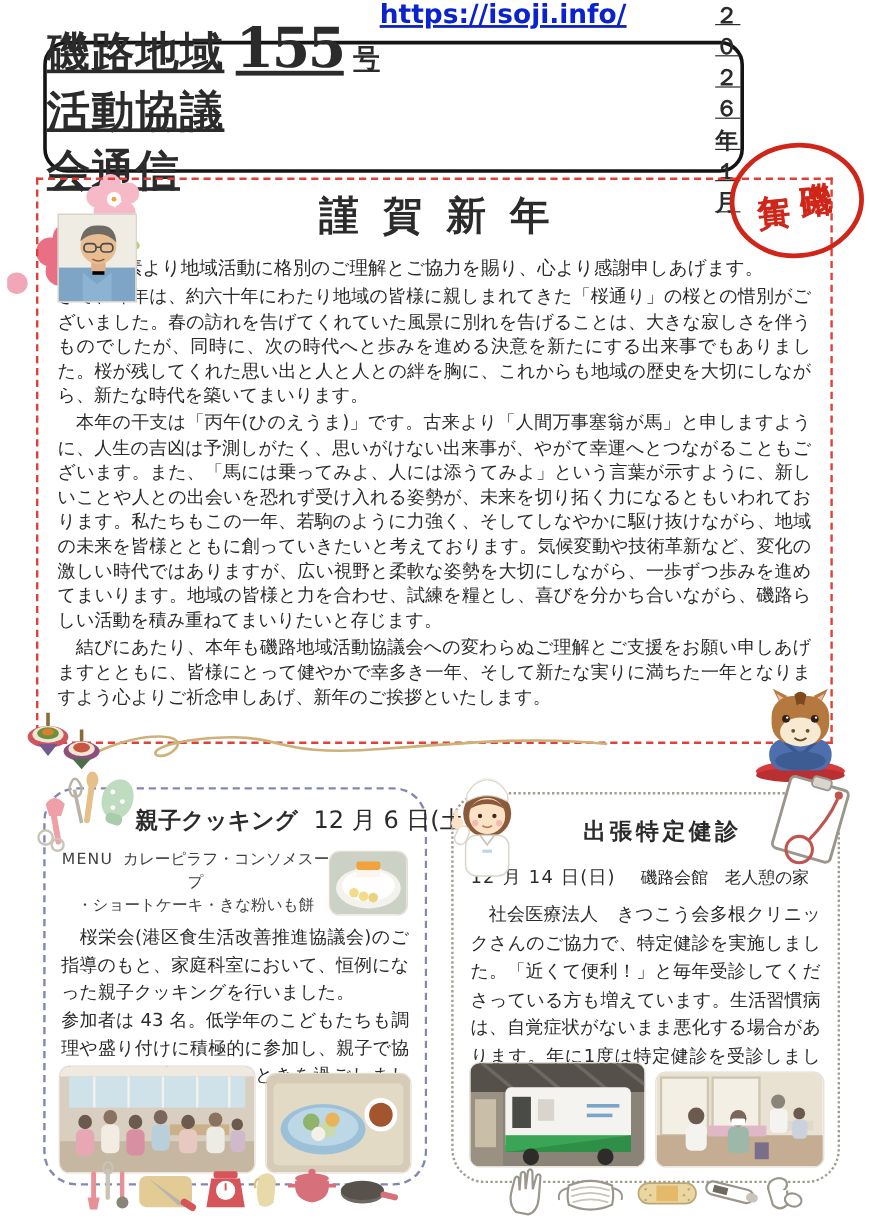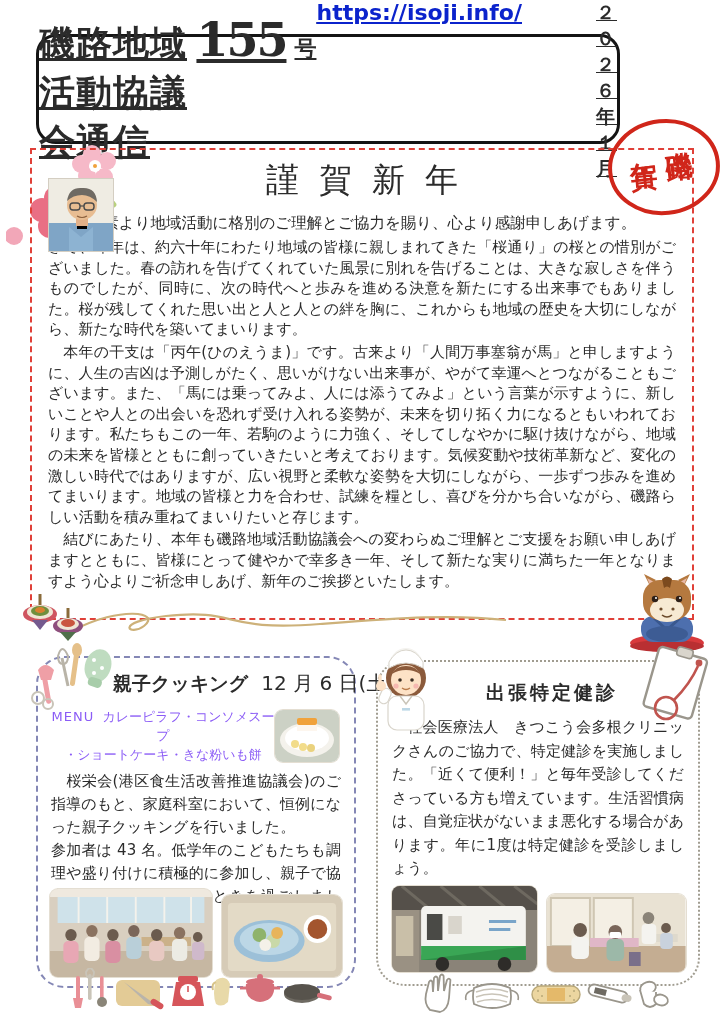--- a/index.html
+++ b/index.html
@@ -25,37 +25,37 @@
   .seal{ position:absolute; left:606px; top:116px; width:118px; height:102px; transform:rotate(-6deg); z-index:6; }
   .seal .col{ position:absolute; writing-mode:vertical-rl; font-size:27px; font-weight:bold; color:#d0261a; line-height:1; letter-spacing:2px; font-family:"DejaVu Serif", serif; }
   .seal .col.right{ left:60px; top:16px; }
   .seal .col.left{ left:24px; top:22px; }
 
   
   .greeting-box{
     position:absolute; left:30px; top:148px; width:664px; height:472px;
     border:2.5px dashed #e04038; padding:4px 16px 4px 16px; overflow:hidden; background:transparent;
   }
-  .greeting-title{ text-align:center; font-family:"DejaVu Serif", serif; font-weight:normal;
+  .greeting-title{ text-align:center; font-family:"DejaVu Serif", serif; font-weight:bold;
     font-size:33px; letter-spacing:20px; margin-top:4px; text-indent:20px; }
   .chairman-frame{ position:absolute; left:16px; top:28px; width:66px; height:74px;
     border:1px solid #d4cec2; background:#f5f2ea; overflow:hidden; }
   .greeting-intro{ text-align:center; font-size:15.5px; line-height:24px; margin-top:8px; }
   .greeting-body p{ font-size:15px; line-height:20.6px; text-align:justify; margin-top:2px; }
 
   
   .cooking-box{
     position:absolute; left:36px; top:656px; width:320px; height:332px;
     border:2px dashed #8487b5; border-radius:28px; padding:12px 13px 10px 13px;
   }
   .cook-title-row{ margin-left:62px; white-space:nowrap; }
   .cook-title{ font-size:19px; font-weight:bold; }
   .cook-date{ font-size:20px; margin-left:8px; }
   .menu-row{ display:flex; align-items:center; margin-top:10px; }
-  .menu-text{ flex:1; text-align:center; font-size:13px; color:#8b5cf6; line-height:19px; }
+  .menu-text{ flex:1; text-align:center; font-size:13px; color:#404040; line-height:19px; }
   .photo{ border-radius:8px; overflow:hidden; box-shadow:0 0 0 1px #e4ded2; }
   .dessert-photo{ width:64px; height:52px; flex:none; margin-right:2px; }
   .cook-body p{ font-size:15px; line-height:23px; text-align:justify; margin-top:6px; }
   .cook-body p + p{ margin-top:0; }
   .cook-photos{ position:absolute; left:12px; right:12px; bottom:9px; display:flex; gap:10px; }
 
   .checkup-box{
     position:absolute; left:376px; top:660px; width:324px; height:326px;
     border:2px dotted #a09c90; border-radius:28px; padding:12px 14px 10px 14px;
   }
@@ -321,20 +321,24 @@
     </g>
     <g>
       <ellipse cx="234" cy="26" rx="18" ry="9" fill="#6e6a62"></ellipse>
       <ellipse cx="234" cy="24" rx="18" ry="8" fill="#57534c"></ellipse>
       <rect x="249" y="26" width="15" height="5" rx="2.5" fill="#d6707a" transform="rotate(14 256 28)"></rect>
     </g>
   </svg>
 
   <div class="checkup-box">
     <div class="check-title">出張特定健診</div>
+    <div class="check-date-row">
+      <span class="check-date">12 月 14 日(日)</span>
+      <span class="check-loc">磯路会館　老人憩の家</span>
+    </div>
     <div class="check-body">
       <p>　社会医療法人　きつこう会多根クリニックさんのご協力で、特定健診を実施しました。「近くて便利！」と毎年受診してくださっている方も増えています。生活習慣病は、自覚症状がないまま悪化する場合があります。年に1度は特定健診を受診しましょう。</p>
     </div>
     <div class="check-photos">
       <div class="photo" style="flex:1.05; height:86px;">
         <svg width="100%" height="100%" viewBox="0 0 150 86" preserveAspectRatio="none">
           <rect width="150" height="86" fill="#8a8378"></rect>
           <rect x="0" y="0" width="150" height="24" fill="#55504a"></rect>
           <g stroke="#6e6960" stroke-width="3">
               <line x1="10" y1="0" x2="40" y2="24"></line>

